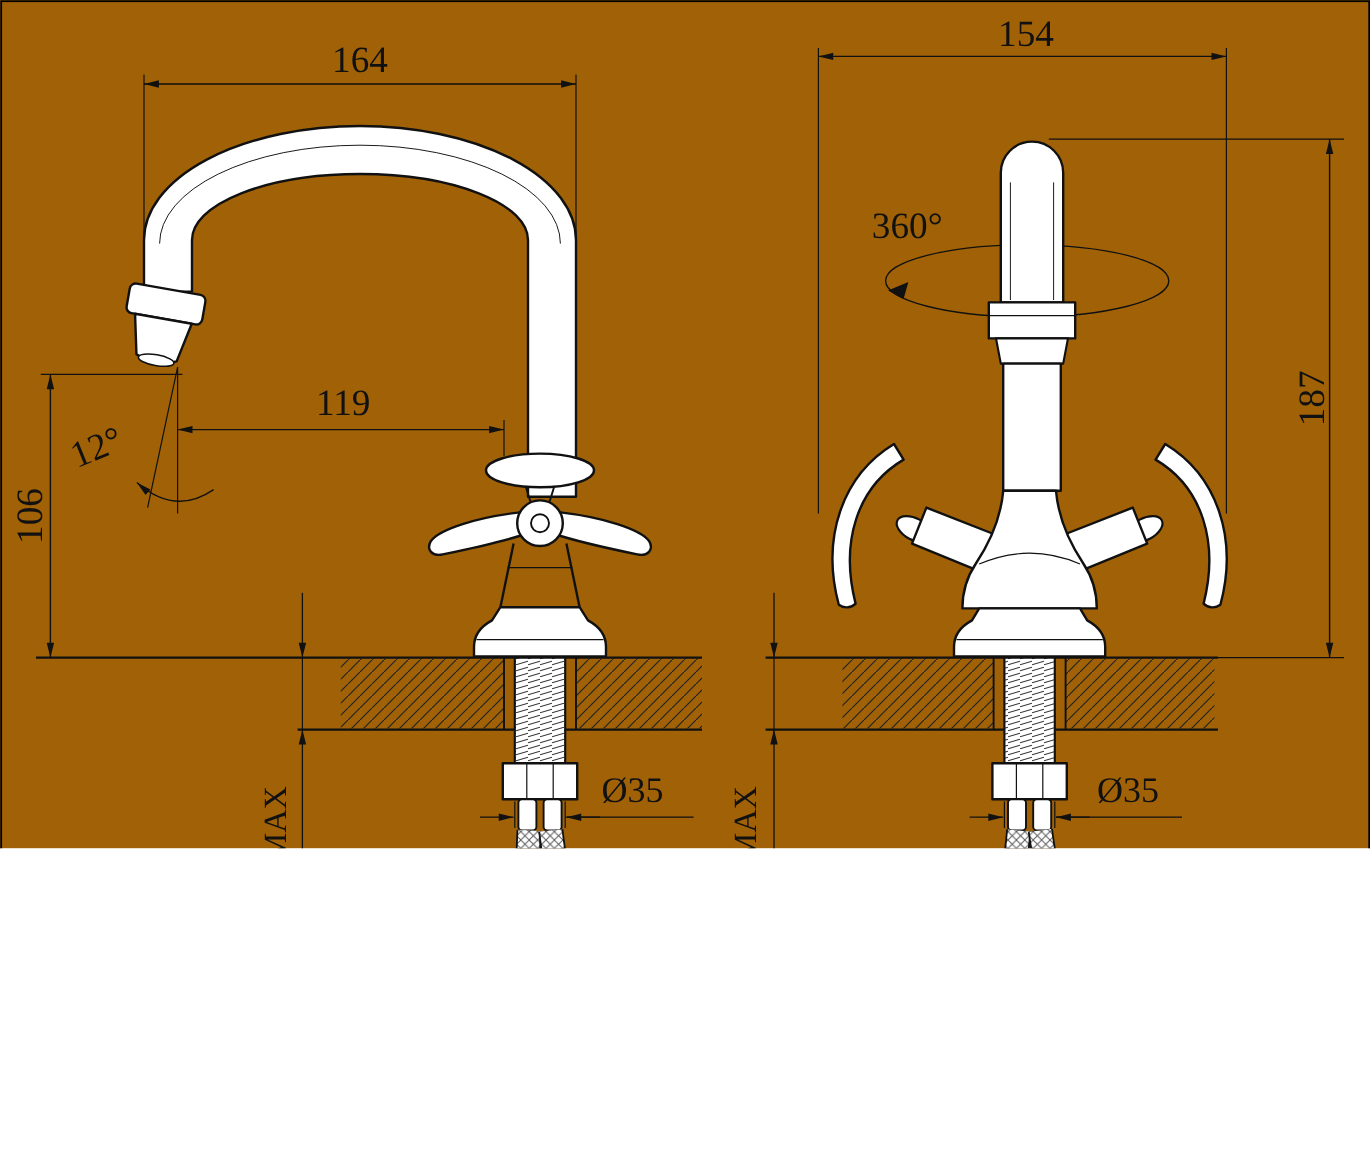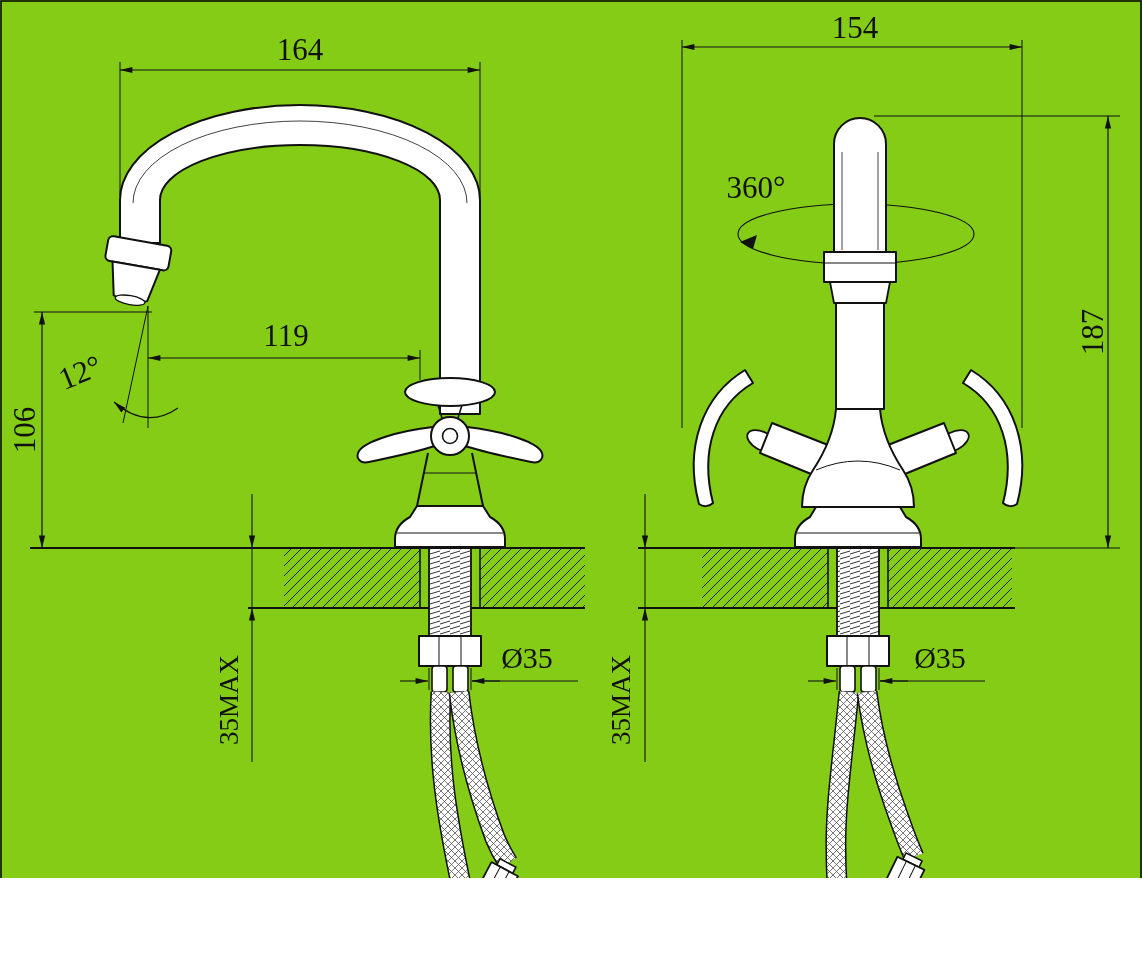--- a/index.html
+++ b/index.html
@@ -1,16 +1,16 @@
 <!DOCTYPE html>
 <html><head>
 <meta charset="utf-8">
 <style>
   html,body{margin:0;padding:0;background:#fff;}
-  .page{width:1142px;height:878px;position:relative;background:#84cc16;overflow:hidden;
+  .page{width:1142px;height:707px;position:relative;background:#a16207;overflow:hidden;
         font-family:"Liberation Serif","DejaVu Serif",serif;}
   svg{display:block;}
   text{fill:#111;font-family:"Liberation Serif","DejaVu Serif",serif;}
   .dim-num{font-size:31px;}
   .dim-small{font-size:27px;}
   .dim-dia{font-size:30px;}
 </style>
 </head>
 <body>
 

